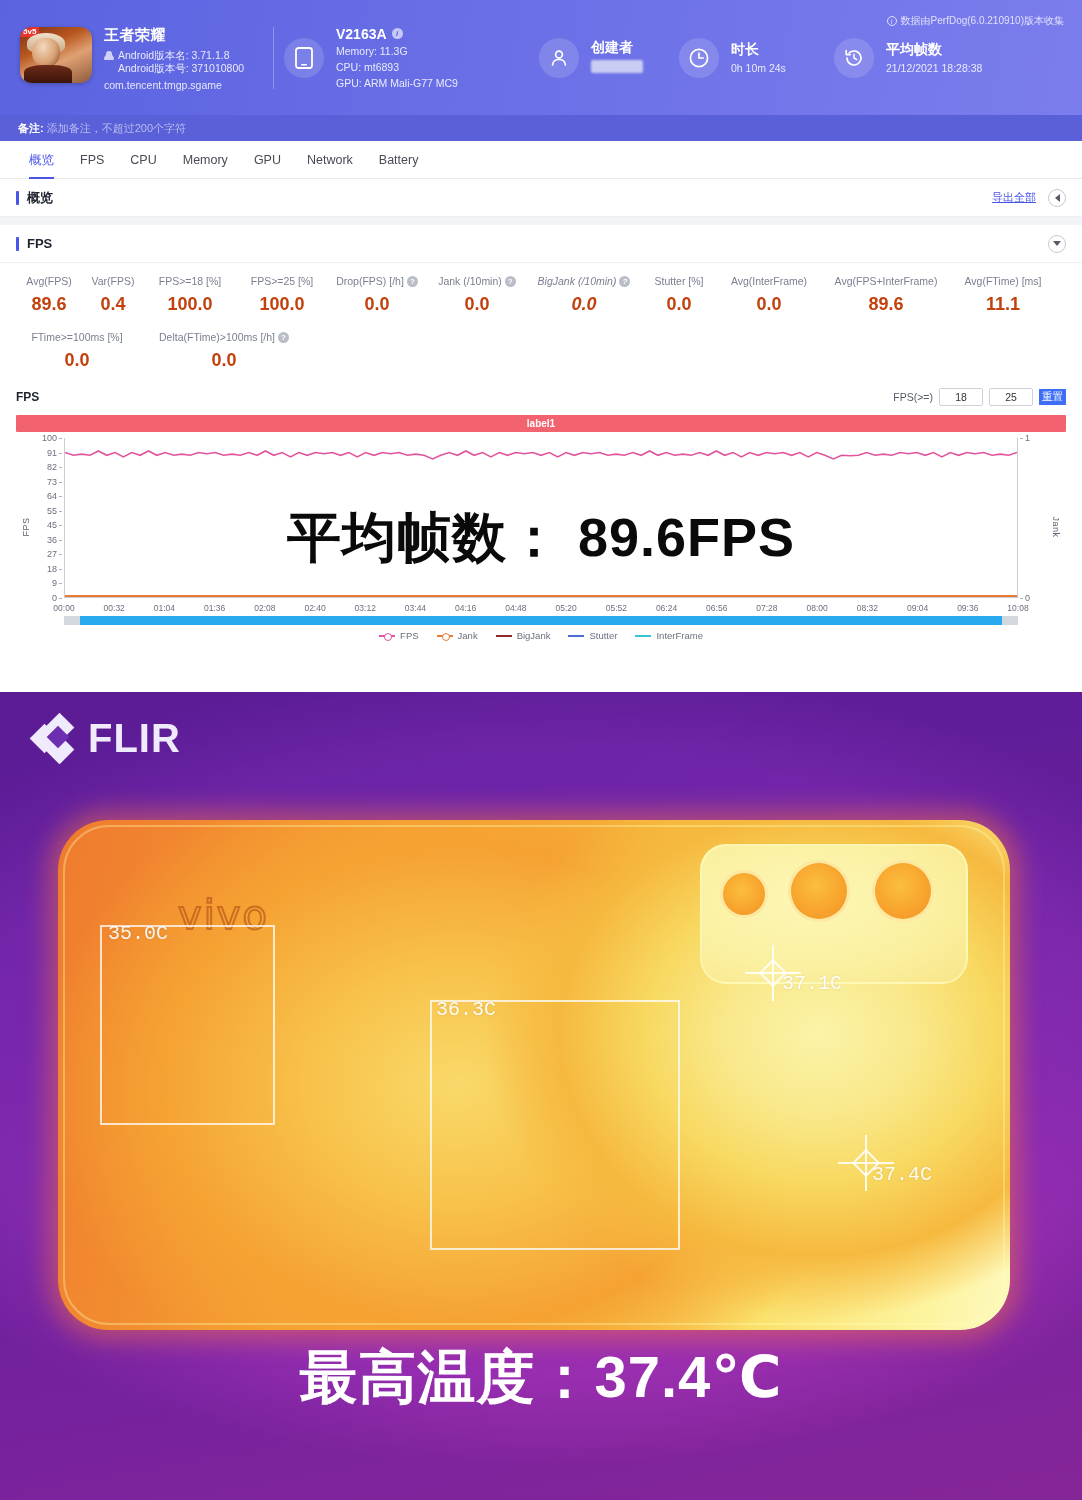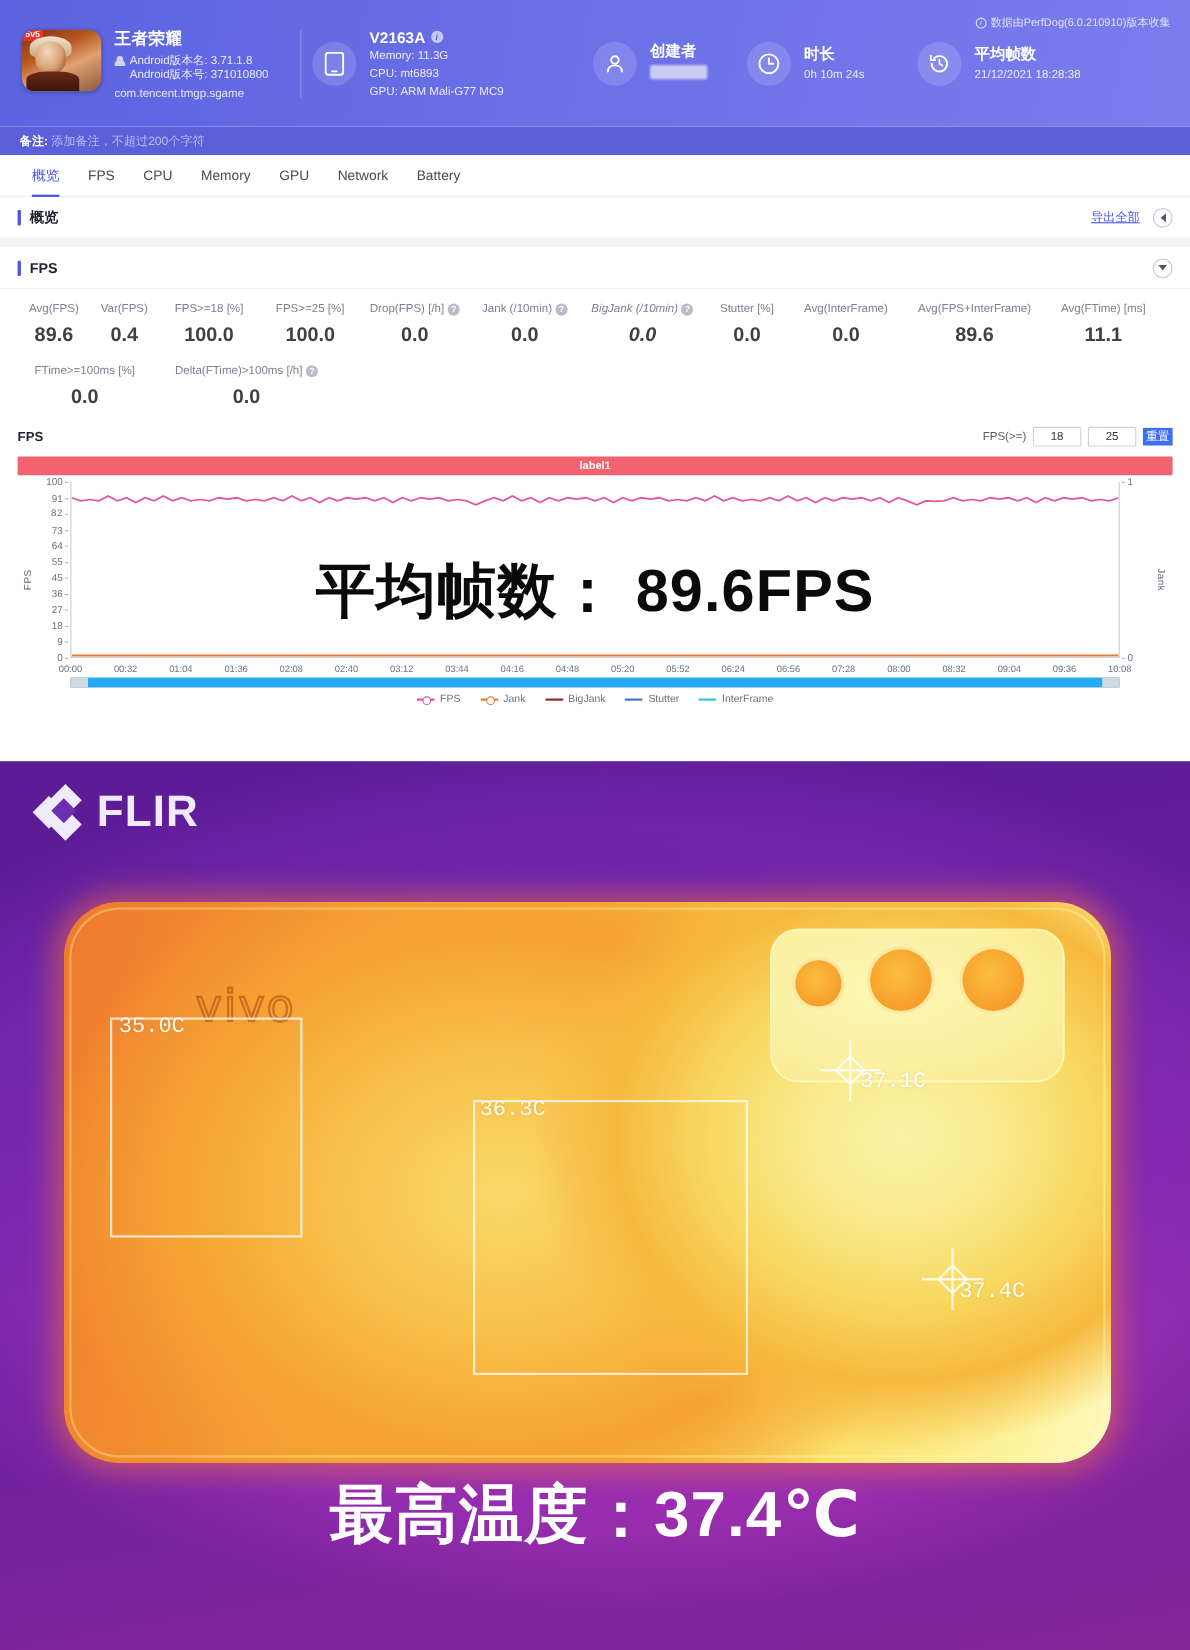--- a/index.html
+++ b/index.html
@@ -145,21 +145,21 @@
   .mcell { text-align: center; }
   .mlabel {
     font-size: 10.5px; color: #7b8091; white-space: nowrap;
     display:flex; align-items:center; justify-content:center; gap:3px;
   }
   .qm {
     display:inline-flex; align-items:center; justify-content:center;
     width:11px;height:11px;border-radius:50%;background:#b9bdc8;color:#fff;
     font-size:8px; font-weight:700;
   }
-  .mval { font-size: 18px; font-weight: 700; color: #404040; margin-top: 7px; }
+  .mval { font-size: 18px; font-weight: 700; color: #c2410c; margin-top: 7px; }
 
   
   .chart-wrap { margin-top: 14px; padding: 0 16px; }
   .chart-head { display:flex; align-items:center; justify-content: space-between; height: 24px; }
   .chart-head .ct { font-size: 12px; font-weight: 700; color:#1f2330; }
   .fps-ctrl { display:flex; align-items:center; gap:6px; font-size: 10.5px; color:#555a66; }
   .fps-ctrl input {
     width: 44px; height: 18px; border: 1px solid #cdd1da; border-radius: 2px;
     font-size: 10.5px; text-align: center; color:#333; font-family:inherit; background:#fff;
   }
@@ -511,21 +511,21 @@
       </div>
 
       <div class="label-bar">label1</div>
 
       <div class="plot-area">
         <div class="y-lab">FPS</div>
         <div class="y-lab right">Jank</div>
         <div class="ticks-y" id="yticks">
             <div style="top: 0px;">100</div>
             <div style="top: 14.5455px;">91</div>
-            <div style="top: 29.0909px; font-family: Liberation Mono, monospace;">82</div>
+            <div style="top: 29.0909px;">82</div>
             <div style="top: 43.6364px;">73</div>
             <div style="top: 58.1818px;">64</div>
             <div style="top: 72.7273px;">55</div>
             <div style="top: 87.2727px;">45</div>
             <div style="top: 101.818px;">36</div>
             <div style="top: 116.364px;">27</div>
             <div style="top: 130.909px;">18</div>
             <div style="top: 145.455px;">9</div>
             <div style="top: 160px;">0</div>
           </div>

